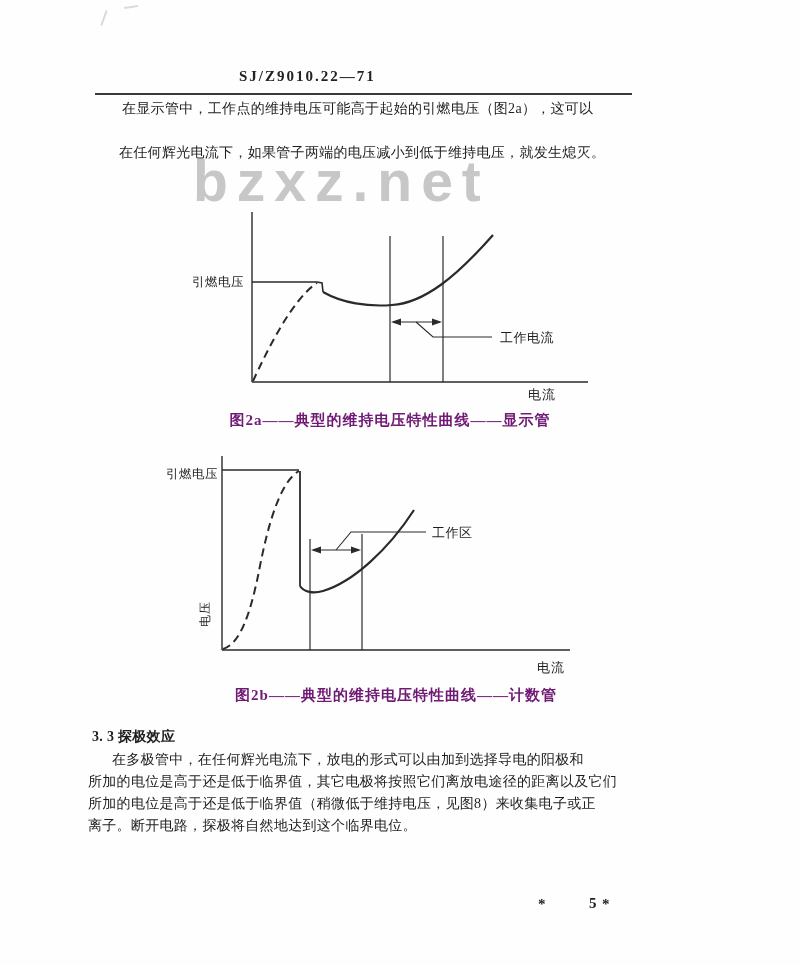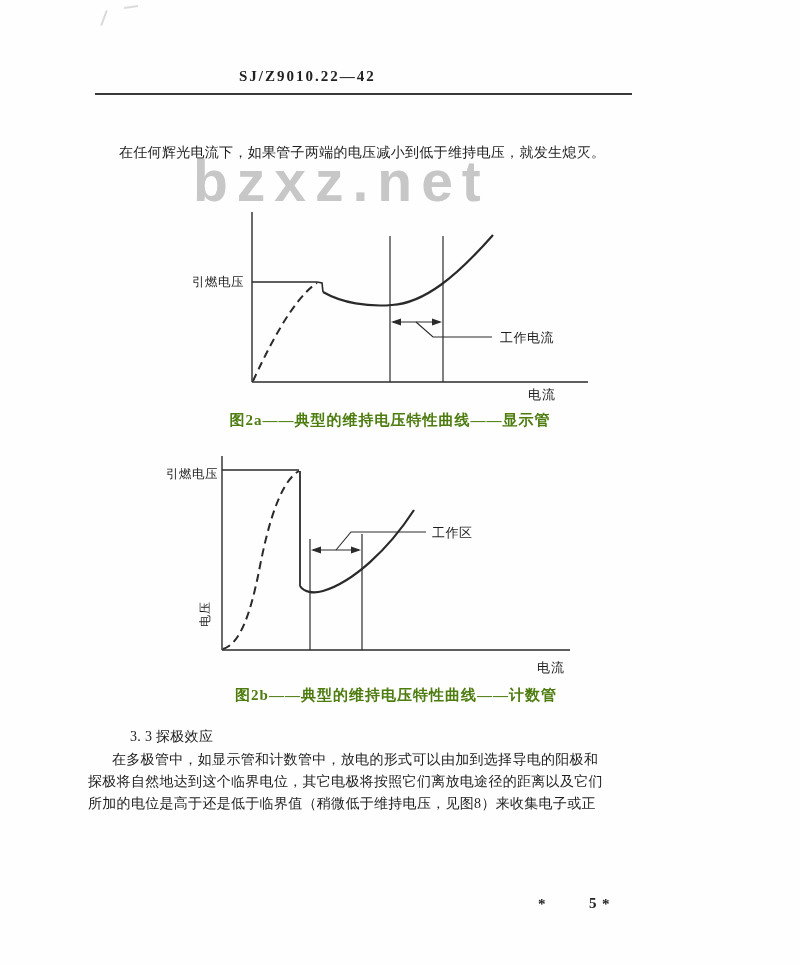--- a/index.html
+++ b/index.html
@@ -8,40 +8,41 @@
     font-family:"Liberation Serif", serif;color:#1b1b1b;
   }
   .abs{position:absolute;white-space:nowrap;}
   .body-text{font-size:14px;letter-spacing:0.3px;color:#1d1d1d;}
   .header-text{font-size:15px;font-weight:700;letter-spacing:2px;color:#222;}
   .rule{position:absolute;height:2px;background:#3a3a3a;}
   .watermark{
     position:absolute;font-family:"Liberation Sans", sans-serif;font-weight:800;
     font-size:57px;letter-spacing:9px;color:#c7c7c7;z-index:0;
   }
-  .caption{font-size:15px;font-weight:700;letter-spacing:1px;color:#4d7c0f;text-align:center;}
+  .caption{font-size:15px;font-weight:700;letter-spacing:1px;color:#701a75;text-align:center;}
   .fig-svg{position:absolute;z-index:1;}
   .fig-svg text{font-family:"Liberation Serif", serif;fill:#1d1d1d;}
   .footer-char{font-size:15px;font-weight:700;color:#222;}
   .artifact{position:absolute;background:#b9b9b9;}
   .z1{z-index:1;}
 </style>
 </head>
 <body>
 
 <div class="page">
 
   <div class="artifact" style="left:103px;top:10px;width:2px;height:16px;transform:rotate(20deg);opacity:.55;"></div>
   <div class="artifact" style="left:124px;top:6px;width:14px;height:2px;transform:rotate(-8deg);opacity:.5;"></div>
 
   <div class="watermark" style="left:193px;top:148px;">bzxz.net</div>
 
-  <div class="abs header-text z1" style="left:239px;top:68px;">SJ/Z9010.22—42</div>
+  <div class="abs header-text z1" style="left:239px;top:68px;">SJ/Z9010.22—71</div>
   <div class="rule" style="left:95px;top:93px;width:537px;"></div>
 
+  <div class="abs body-text z1" style="left:122px;top:100px;">在显示管中，工作点的维持电压可能高于起始的引燃电压（图2a），这可以</div>
   <div class="abs body-text z1" style="left:119px;top:144px;">在任何辉光电流下，如果管子两端的电压减小到低于维持电压，就发生熄灭。</div>
 
   <svg class="fig-svg" style="left:180px;top:205px;" width="420" height="200" viewBox="0 0 420 200">
     <g stroke="#2a2a2a" fill="none">
       <line x1="72" y1="7" x2="72" y2="177" stroke-width="1.4"></line>
       <line x1="72" y1="177" x2="408" y2="177" stroke-width="1.4"></line>
       <line x1="72" y1="77" x2="137" y2="77" stroke-width="1.3"></line>
       <path d="M73,176 C86,148 112,94 137,78" stroke-width="2" stroke-dasharray="8 5"></path>
       <path d="M137,77 l5,1 l1,9" stroke-width="1.6"></path>
       <path d="M143,87 C162,98 188,102 212,100 C244,98 276,72 313,30" stroke-width="2.2"></path>
@@ -77,22 +78,23 @@
       <polygon points="161,102 171,98.5 171,105.5"></polygon>
       <polygon points="211,102 201,98.5 201,105.5"></polygon>
     </g>
     <text x="16" y="30" font-size="12.5" letter-spacing="0.5">引燃电压</text>
     <text x="282" y="89" font-size="13" letter-spacing="0.5">工作区</text>
     <text x="59" y="166" font-size="12" letter-spacing="1" text-anchor="middle" transform="rotate(-90 59 166)">电压</text>
     <text x="387" y="224" font-size="13" letter-spacing="1">电流</text>
   </svg>
   <div class="abs caption" style="left:176px;top:686px;width:440px;">图2b——典型的维持电压特性曲线——计数管</div>
 
-  <div class="abs body-text" style="left:92px;top:728px;font-weight:400;margin-left:38px;">3. 3 探极效应</div>
-  <div class="abs body-text" style="left:112px;top:751px;">在多极管中，如显示管和计数管中，放电的形式可以由加到选择导电的阳极和</div>
-  <div class="abs body-text" style="left:88px;top:773px;">探极将自然地达到这个临界电位，其它电极将按照它们离放电途径的距离以及它们</div>
+  <div class="abs body-text" style="left:92px;top:728px;font-weight:700;">3. 3 探极效应</div>
+  <div class="abs body-text" style="left:112px;top:751px;">在多极管中，在任何辉光电流下，放电的形式可以由加到选择导电的阳极和</div>
+  <div class="abs body-text" style="left:88px;top:773px;">所加的电位是高于还是低于临界值，其它电极将按照它们离放电途径的距离以及它们</div>
   <div class="abs body-text" style="left:88px;top:795px;">所加的电位是高于还是低于临界值（稍微低于维持电压，见图8）来收集电子或正</div>
+  <div class="abs body-text" style="left:88px;top:817px;">离子。断开电路，探极将自然地达到这个临界电位。</div>
 
   <div class="abs footer-char" style="left:538px;top:896px;">*</div>
   <div class="abs footer-char" style="left:589px;top:895px;">5</div>
   <div class="abs footer-char" style="left:602px;top:896px;">*</div>
 
 </div>
 
 </body></html>

